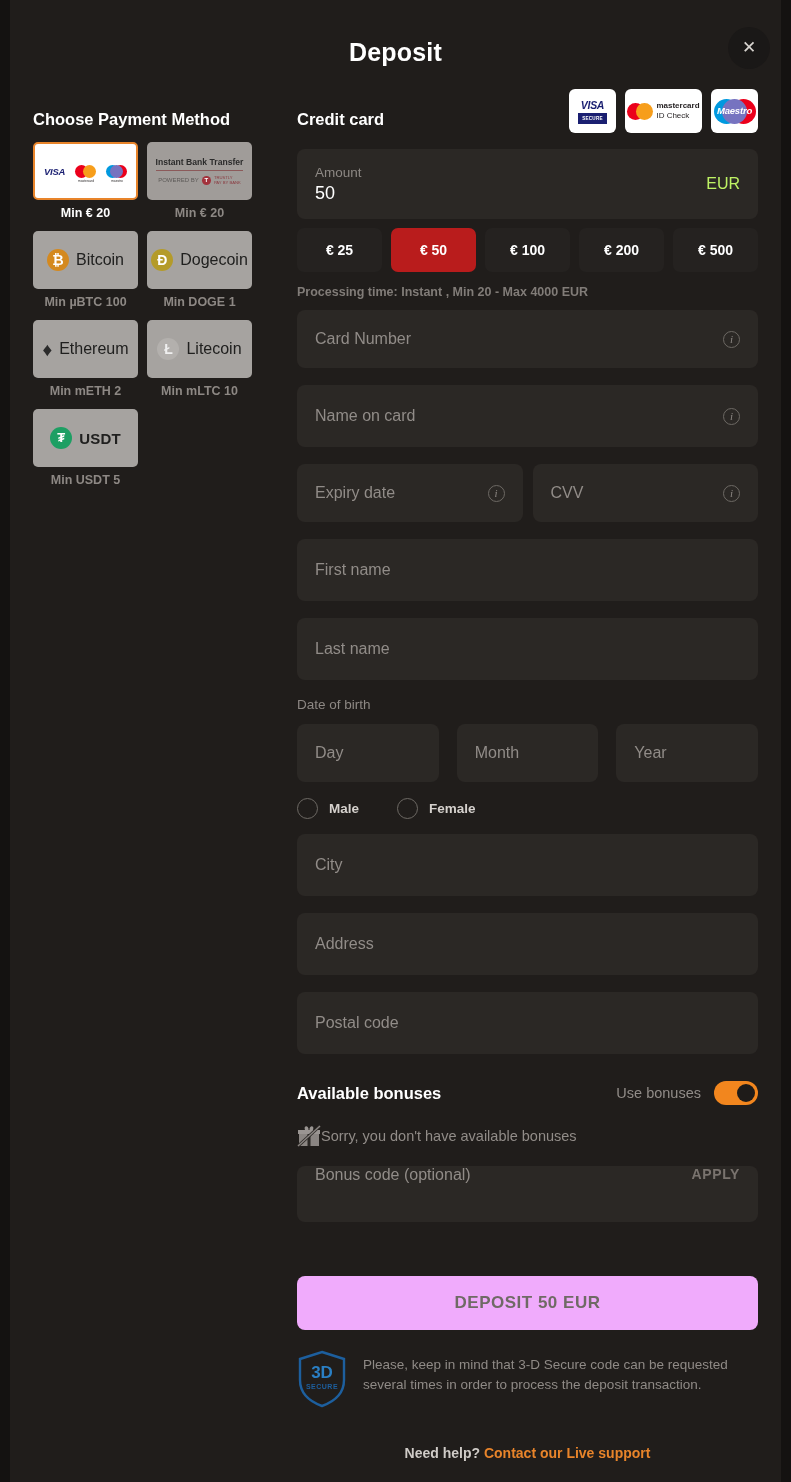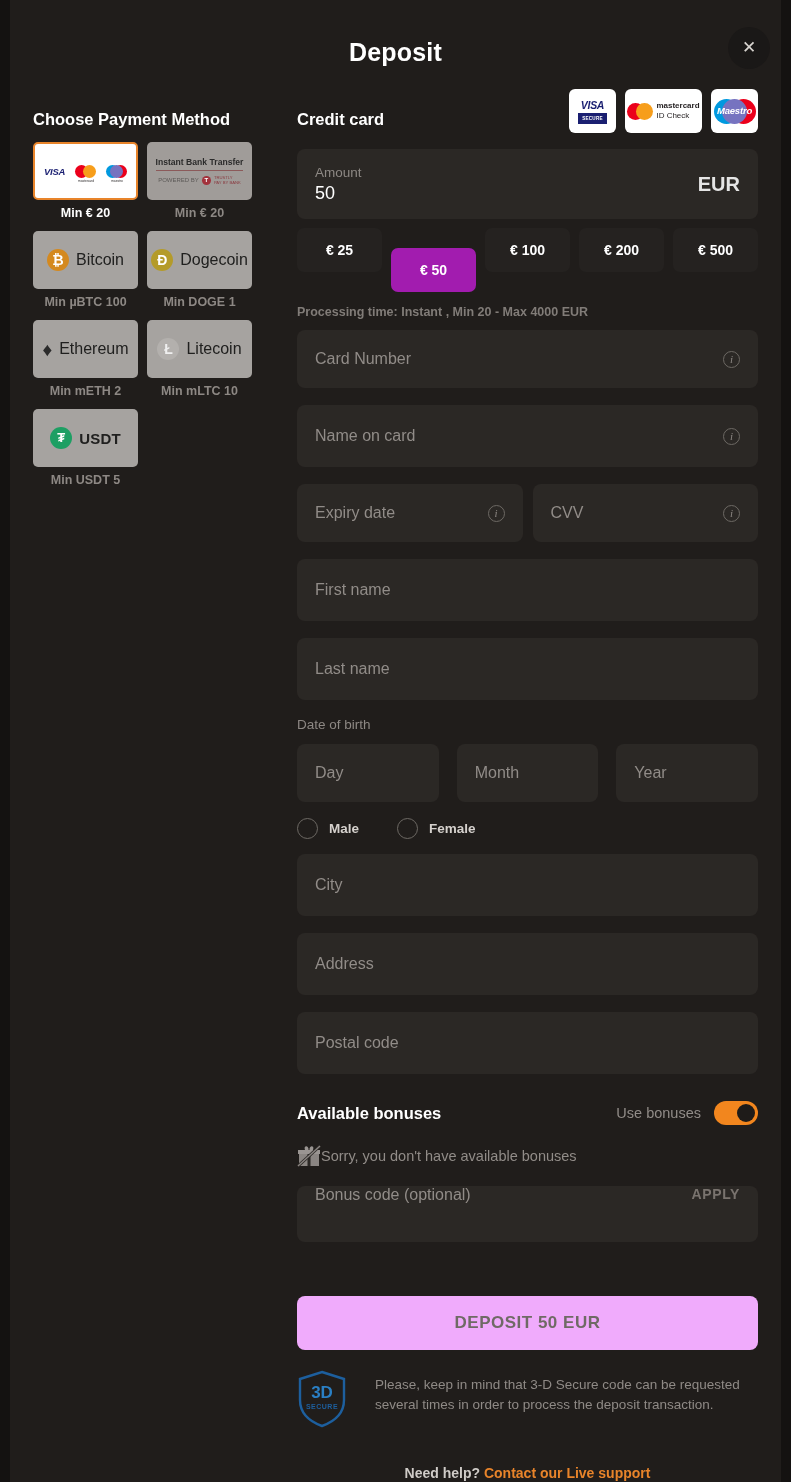--- a/index.html
+++ b/index.html
@@ -152,29 +152,29 @@
 
   
   #amount-box {
     margin-top: 14px; background: #2b2825; border-radius: 8px;
     height: 70px; padding: 12px 18px; display: flex;
     align-items: center; justify-content: space-between;
   }
   #amount-left { }
   #amount-label { font-size: 13.5px; color: #8d8884; }
   #amount-value { font-size: 18px; color: #ffffff; margin-top: 3px; }
-  #amount-cur { font-size: 20px; font-weight: bold; color: #e5e5e5; }
+  #amount-cur { font-size: 16px; font-weight: normal; color: #bef264; }
 
   #quick-row { display: flex; gap: 9px; margin-top: 9px; }
   .quick-btn {
     flex: 1 1 0; height: 44px; border-radius: 7px; background: #252220;
     border: none; color: #ffffff; font-size: 14px; font-weight: bold;
     cursor: pointer; font-family: inherit;
   }
-  .quick-btn.active { background: #a21caf; margin-top: 20px; }
+  .quick-btn.active { background: #b91c1c; }
 
   #processing {
     font-size: 12.5px; color: #817c78; font-weight: bold;
     margin-top: 13px; margin-bottom: 11px;
   }
 
   
   .field {
     background: #2b2825; border-radius: 8px; height: 58px;
     display: flex; align-items: center; padding: 0 18px;
@@ -243,21 +243,21 @@
   #deposit-btn {
     width: 100%; height: 54px; border-radius: 8px; background: #f0abfc;
     border: none; color: #6f6a65; font-size: 17px; font-weight: bold;
     letter-spacing: .5px; margin-top: 54px; cursor: pointer; font-family: inherit;
   }
   #secure-row { display: flex; gap: 16px; margin-top: 20px; align-items: flex-start; }
   #shield {
     width: 50px; height: 58px; flex: 0 0 50px; position: relative;
   }
   #secure-text {
-    font-size: 13.5px; color: #8f8a86; line-height: 1.45; padding-top: 5px; margin-left: 12px;
+    font-size: 13.5px; color: #8f8a86; line-height: 1.45; padding-top: 5px;
   }
   #help-row {
     text-align: center; font-size: 14px; color: #cfcbc7;
     font-weight: bold; margin-top: 37px;
   }
   #help-link { color: #e8842a; cursor: pointer; }
 
   
   .gift-icon { width: 24px; height: 22px; position: relative; flex: 0 0 24px; }
 </style>

